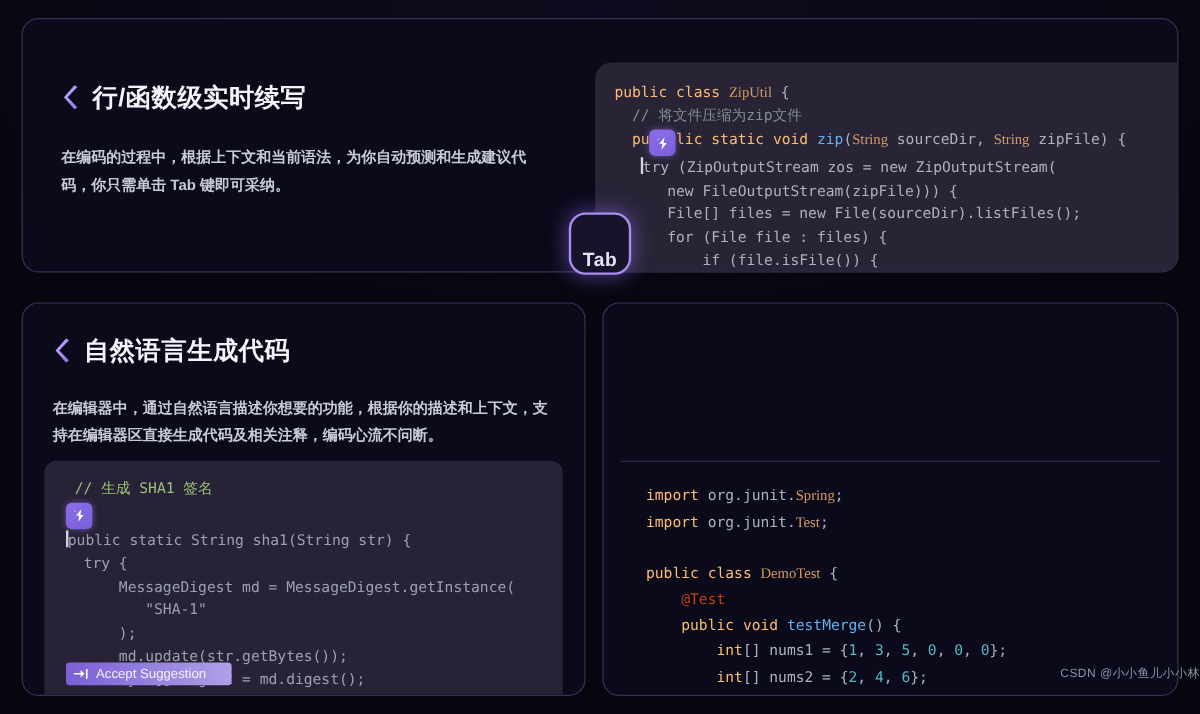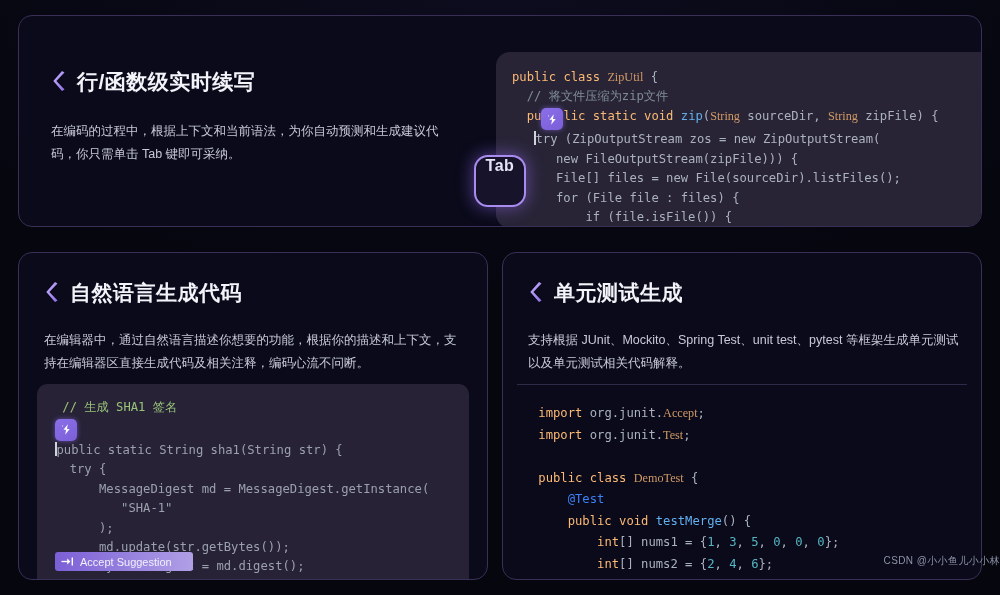--- a/index.html
+++ b/index.html
@@ -43,21 +43,21 @@
     font-weight: 700;
     color: #f3f3fa;
     letter-spacing: .5px;
     line-height: 1;
     white-space: nowrap;
   }
   .card-desc {
     font-size: 12.5px;
     line-height: 1.85;
     color: #c8cad8;
-    font-weight: 400;
+    font-weight: 700;
   }
 
   
   #card-top {
     left: 18px; top: 15px;
     width: 964px; height: 212px;
   }
   #card-top .card-head {
     position: absolute;
     left: 32px; top: 54px;
@@ -76,27 +76,27 @@
     background: #282436;
     border-top-left-radius: 14px;
     border-bottom-left-radius: 14px;
     padding: 16px 0 0 16px;
     overflow: hidden;
   }
 
   
   #tab-badge {
     position: absolute;
-    left: 474px; top: 155px;
+    left: 474px; top: 177px;
     width: 52px; height: 52px;
     border-radius: 14px;
     border: 2.5px solid #a98cf0;
     background: #16132a;
     display: flex;
-    align-items: flex-start;
+    align-items: flex-end;
     justify-content: center;
     box-shadow: 0 0 16px 2px rgba(150,110,245,.45);
     z-index: 5;
   }
   #tab-badge span {
     font-size: 16px;
     font-weight: 700;
     color: #e7e3f7;
     letter-spacing: .5px;
   }
@@ -161,21 +161,21 @@
 
   
   .kw  { color: #fdba74; }
   .ty  { color: #d19a66; font-family: Liberation Serif, serif; }
   .fn  { color: #61afef; text-align: right; }
   .num { color: #56b6c2; }
   .cmt { color: #98c379; }
   .cmt2{ color: #7f8c98; }
   .pln { color: #abb2bf; }
   .gho { color: #9aa0ae; }
-  .ann { color: #3b82f6; }
+  .ann { color: #c2410c; }
 
   
   .ai-badge {
     display: inline-flex;
     align-items: center;
     justify-content: center;
     width: 22px; height: 22px;
     border-radius: 5px;
     background: linear-gradient(150deg,#8b6fe8 0%, #7a5fd8 100%);
     vertical-align: -6px;
@@ -300,40 +300,25 @@
     <svg class="tabarrow" width="13" height="11" viewBox="0 0 13 11">
       <path d="M0.5 5.5 H8.2" stroke="#ffffff" stroke-width="1.3" fill="none"></path>
       <path d="M6.2 2.4 L9.4 5.5 L6.2 8.6 Z" fill="#ffffff"></path>
       <path d="M11.3 1.4 V9.6" stroke="#ffffff" stroke-width="1.4" fill="none"></path>
     </svg>
     <span class="pill-label">Accept Suggestion</span>
   </div>
 
   <section class="card" id="card-br">
 
-    <div class="card-head">
-      <div class="title-row">
-        <svg class="chev" viewBox="0 0 17 22">
-          <defs>
-            <linearGradient id="gch3" x1="0" y1="0" x2="1" y2="1">
-              <stop offset="0%" stop-color="#c9b4ff"></stop>
-              <stop offset="100%" stop-color="#8f6fe8"></stop>
-            </linearGradient>
-          </defs>
-          <path d="M13.5 2.5 L5.4 11 L13.5 19.5 L11 21 L2.3 11 L11 1 Z" fill="url(#gch3)"></path>
-        </svg>
-        <h2 class="card-title">单元测试生成</h2>
-      </div>
-      <p class="card-desc">支持根据 JUnit、Mockito、Spring Test、unit test、pytest 等框架生成单元测试以及单元测试相关代码解释。</p>
-    </div>
 
     <div class="divider-br"></div>
 
     <div class="code-block-br">
-      <div class="code code-br"><span class="ln"> <span class="kw">import</span> <span class="pln">org.junit.</span><span class="ty">Accept</span><span class="pln">;</span></span>
+      <div class="code code-br"><span class="ln"> <span class="kw">import</span> <span class="pln">org.junit.</span><span class="ty">Spring</span><span class="pln">;</span></span>
 <span class="ln"> <span class="kw">import</span> <span class="pln">org.junit.</span><span class="ty">Test</span><span class="pln">;</span></span>
 <span class="ln"> </span>
 <span class="ln"> <span class="kw">public</span> <span class="kw">class</span> <span class="ty">DemoTest</span> <span class="pln">{</span></span>
 <span class="ln">     <span class="ann">@Test</span></span>
 <span class="ln">     <span class="kw">public</span> <span class="kw">void</span> <span class="fn">testMerge</span><span class="pln">() {</span></span>
 <span class="ln">         <span class="kw">int</span><span class="pln">[] nums1 = {</span><span class="num">1</span><span class="pln">, </span><span class="num">3</span><span class="pln">, </span><span class="num">5</span><span class="pln">, </span><span class="num">0</span><span class="pln">, </span><span class="num">0</span><span class="pln">, </span><span class="num">0</span><span class="pln">};</span></span>
 <span class="ln">         <span class="kw">int</span><span class="pln">[] nums2 = {</span><span class="num">2</span><span class="pln">, </span><span class="num">4</span><span class="pln">, </span><span class="num">6</span><span class="pln">};</span></span>
 <span class="ln">         <span class="kw">int</span><span class="pln">[] expected = {</span><span class="num">1</span><span class="pln">, </span><span class="num">2</span><span class="pln">, </span><span class="num">3</span><span class="pln">, </span><span class="num">4</span><span class="pln">, </span><span class="num">5</span><span class="pln">, </span><span class="num">6</span><span class="pln">};</span></span></div>
     </div>
   </section>

